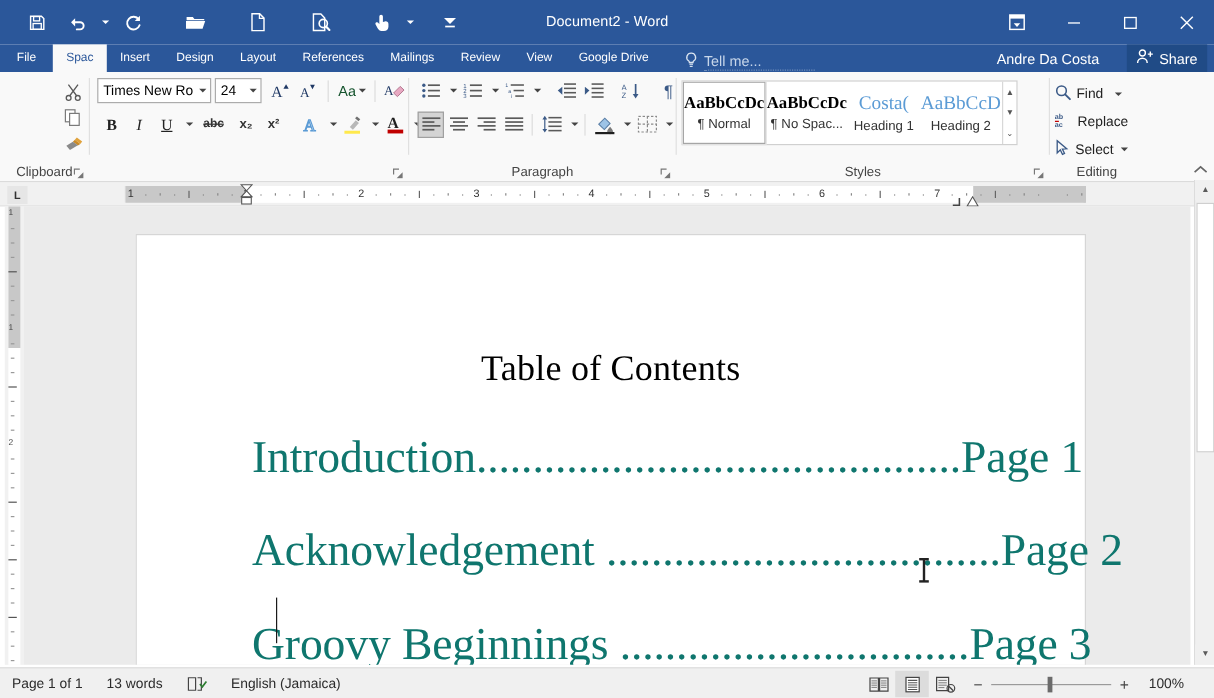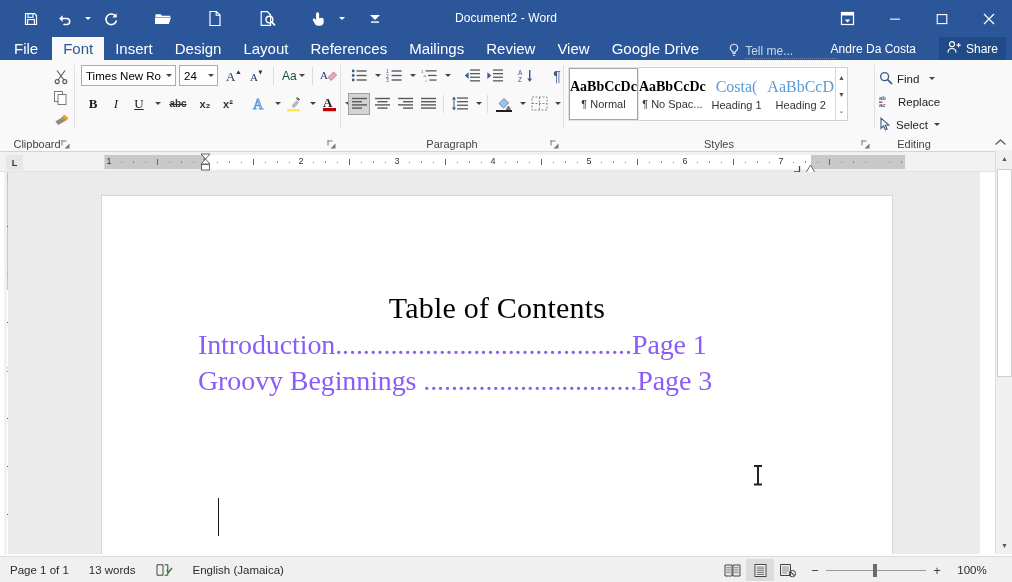--- a/index.html
+++ b/index.html
@@ -46,21 +46,21 @@
     width: 47px; height: 37px; display: flex; align-items: center;
     justify-content: center; color: #ffffff;
   }
 
   
   .tabbar {
     position: absolute; top: 37px; left: 0; width: 1012px; height: 23px;
     background: #2b579a; display: flex; align-items: flex-end;
   }
   .tab {
-    height: 23px; padding: 0 11px; color: #ffffff; font-size: 15px;
+    height: 23px; padding: 0 11px; color: #ffffff; font-size: 10px;
     display: flex; align-items: center; white-space: nowrap;
   }
   .tab.file-tab { padding: 0 14px; }
   .tab.active {
     background: #f9f9f9; color: #2b579a;
   }
   .tellme {
     display: flex; align-items: center; gap: 5px;
     margin-left: 18px; color: #c7d6ea; font-size: 12px;
   }
@@ -197,34 +197,34 @@
     background: #f1f1f1;
   }
   .rv-track { position: absolute; left: 3px; top: 0; width: 10px; height: 382px; background: #ffffff; }
   .rv-marg { position: absolute; left: 3px; width: 10px; background: #c8c8c8; }
   .rv-tick { position: absolute; left: 5px; width: 3px; height: 1px; background: #999; }
   .rv-tick.maj { left: 3px; width: 7px; background: #555; }
   .rv-num { position: absolute; left: 3px; font-size: 7px; color: #444; }
 
   
   .docarea {
-    position: absolute; top: 172px; left: 8px; width: 972px; height: 382px;
+    position: absolute; top: 172px; left: 20px; width: 972px; height: 382px;
     background: #ebebeb; overflow: hidden;
   }
   .page {
     position: absolute; left: 93px; top: 23px; width: 792px; height: 380px;
     background: #ffffff; border: 1px solid #d6d6d6;
   }
   .doc-title {
     text-align: center; font-family: "Liberation Serif", serif;
     font-size: 30px; color: #000; margin-top: 95px; letter-spacing: 0.2px;
   }
   .toc-line {
-    font-family: "Liberation Serif", serif; font-size: 28px; color: #8b5cf6;
-    padding-left: 96px; padding-right: 80px; margin-top: 4px;
+    font-family: "Liberation Serif", serif; font-size: 38px; color: #0f766e;
+    padding-left: 96px; padding-right: 80px; margin-top: 34px;
     white-space: nowrap; letter-spacing: -0.1px;
   }
   .caret-doc {
     position: absolute; left: 116px; top: 302px; width: 1px; height: 38px;
     background: #1a1a1a;
   }
   .mouse-cursor {
     position: absolute; left: 655px; top: 269px; width: 2px; height: 20px;
   }
   .mouse-cursor::before {
@@ -357,21 +357,21 @@
       <div class="win-btn close-btn">
         <svg width="14" height="14" viewBox="0 0 14 14">
             <path stroke="#fff" stroke-width="1.2" d="M2 2l10 10M12 2 2 12"></path>
           </svg>
       </div>
     </div>
   </div>
 
   <div class="tabbar">
     <div class="tab file-tab">File</div>
-    <div class="tab active">Font</div>
+    <div class="tab active">Spac</div>
     <div class="tab">Insert</div>
     <div class="tab">Design</div>
     <div class="tab">Layout</div>
     <div class="tab">References</div>
     <div class="tab">Mailings</div>
     <div class="tab">Review</div>
     <div class="tab">View</div>
     <div class="tab">Google Drive</div>
     <div class="tellme">
       <span>
@@ -910,20 +910,21 @@
         <div class="rv-tick" style="top:354px"></div>
         <div class="rv-tick" style="top:366px"></div>
         <div class="rv-tick" style="top:378px"></div>
       </div>
   </div>
 
   <div class="docarea">
     <div class="page">
       <div class="doc-title">Table of Contents</div>
       <div class="toc-line"><span>Introduction</span><span>...........................................</span><span>Page 1</span></div>
+      <div class="toc-line"><span>Acknowledgement </span><span>...................................</span><span>Page 2</span></div>
       <div class="toc-line"><span>Groovy Beginnings </span><span>...............................</span><span>Page 3</span></div>
       <div class="caret-doc"></div>
       <div class="mouse-cursor"></div>
     </div>
   </div>
 
   <div class="vscroll">
     <div class="vs-btn">▲</div>
     <div class="vs-thumb"></div>
     <div class="vs-btn" style="position:absolute;bottom:0">▼</div>

